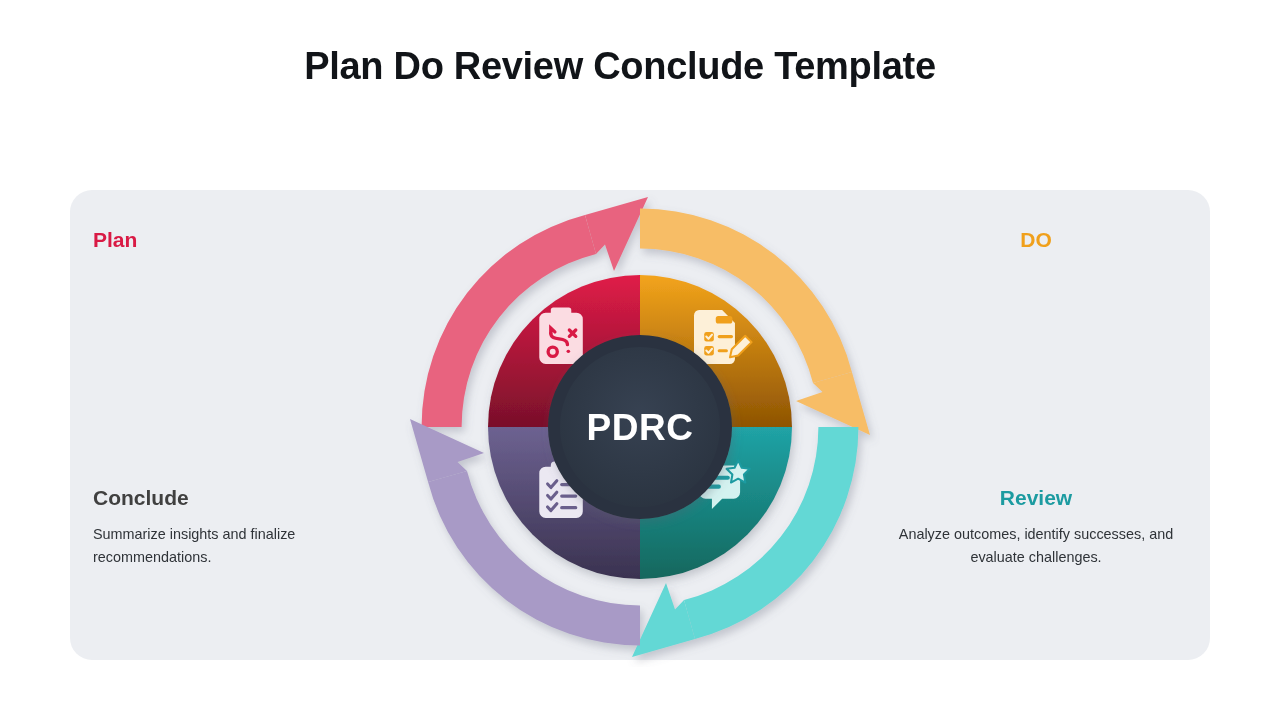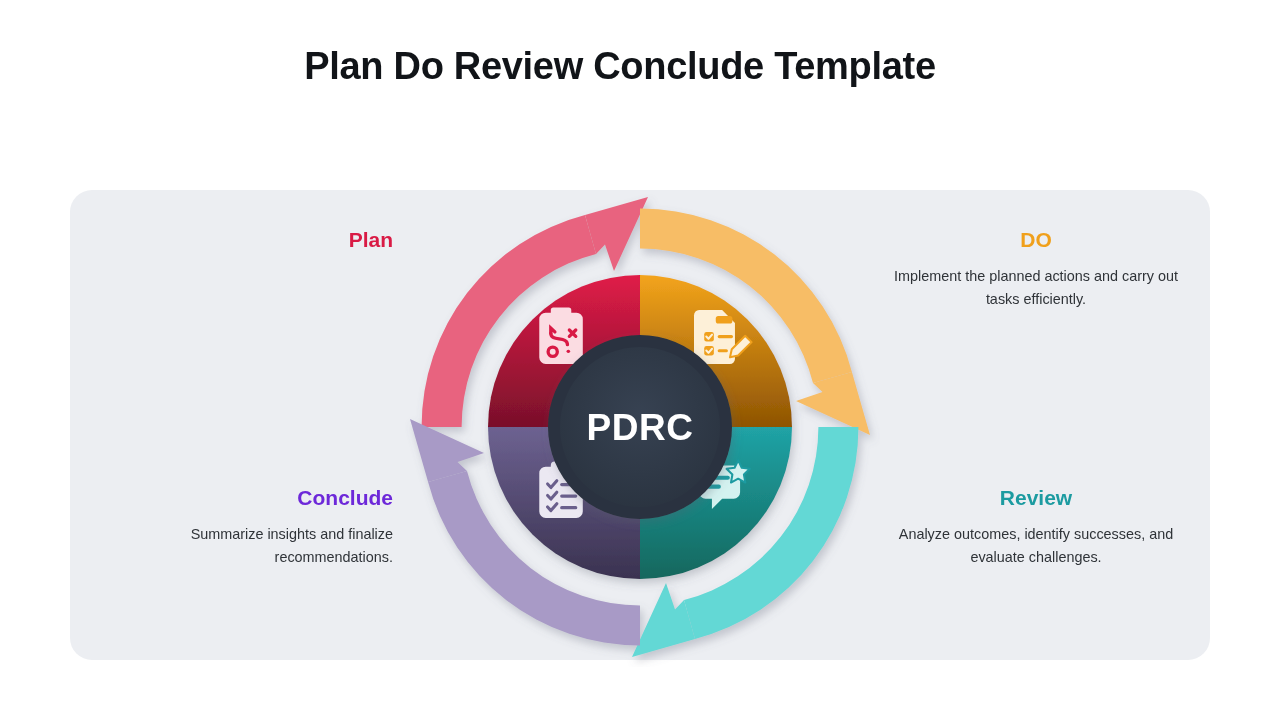--- a/index.html
+++ b/index.html
@@ -66,21 +66,21 @@
     font-weight: bold;
     margin: 0 0 14px 0;
     line-height: 1.1;
   }
   .block-body {
     font-size: 14.4px;
     line-height: 1.6;
     color: #2f3338;
     margin: 0;
   }
-  .block.left  { text-align: right; }
+  .block.left  { text-align: left; }
   .block.right { text-align: center; }
 
   #block-plan     { left: 93px;  top: 228px; }
   #block-do       { left: 886px; top: 228px; }
   #block-conclude { left: 93px;  top: 486px; }
   #block-review   { left: 886px; top: 486px; }
 
   
   .diagram {
     position: absolute;
@@ -109,25 +109,24 @@
   </div>
 
   <div class="panel"></div>
 
   <div class="block left" id="block-plan">
     <p class="block-heading" style="color:#d91a45">Plan</p>
   </div>
 
   <div class="block right" id="block-do">
     <p class="block-heading" style="color:#f0a01c">DO</p>
-    <p class="block-body">Implement the planned actions and carry out tasks efficiently.</p>
   </div>
 
   <div class="block left" id="block-conclude">
-    <p class="block-heading" style="color:#6d28d9">Conclude</p>
+    <p class="block-heading" style="color:#404040">Conclude</p>
     <p class="block-body">Summarize insights and finalize recommendations.</p>
   </div>
 
   <div class="block right" id="block-review">
     <p class="block-heading" style="color:#1c9ba1">Review</p>
     <p class="block-body">Analyze outcomes, identify successes, and evaluate challenges.</p>
   </div>
 
   <div class="diagram">
     <svg width="480" height="480" viewBox="0 0 480 480" xmlns="http://www.w3.org/2000/svg">

